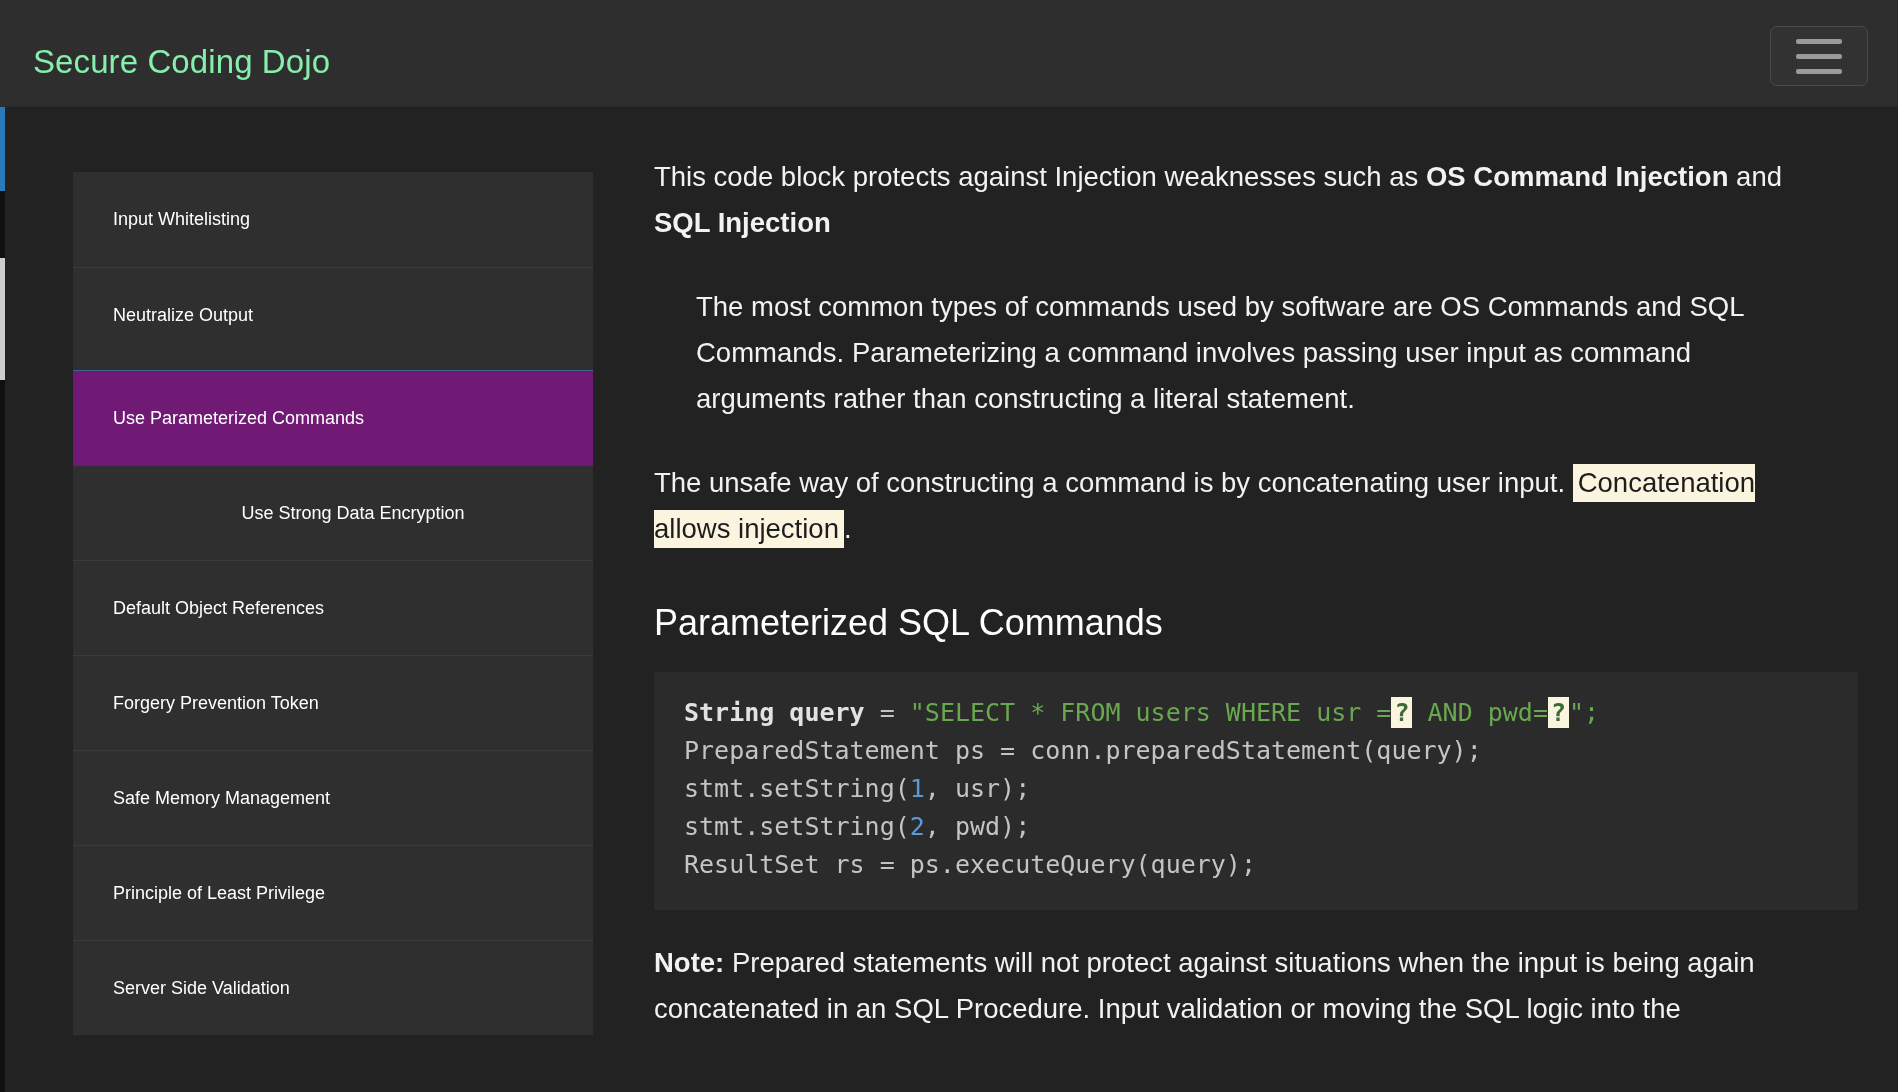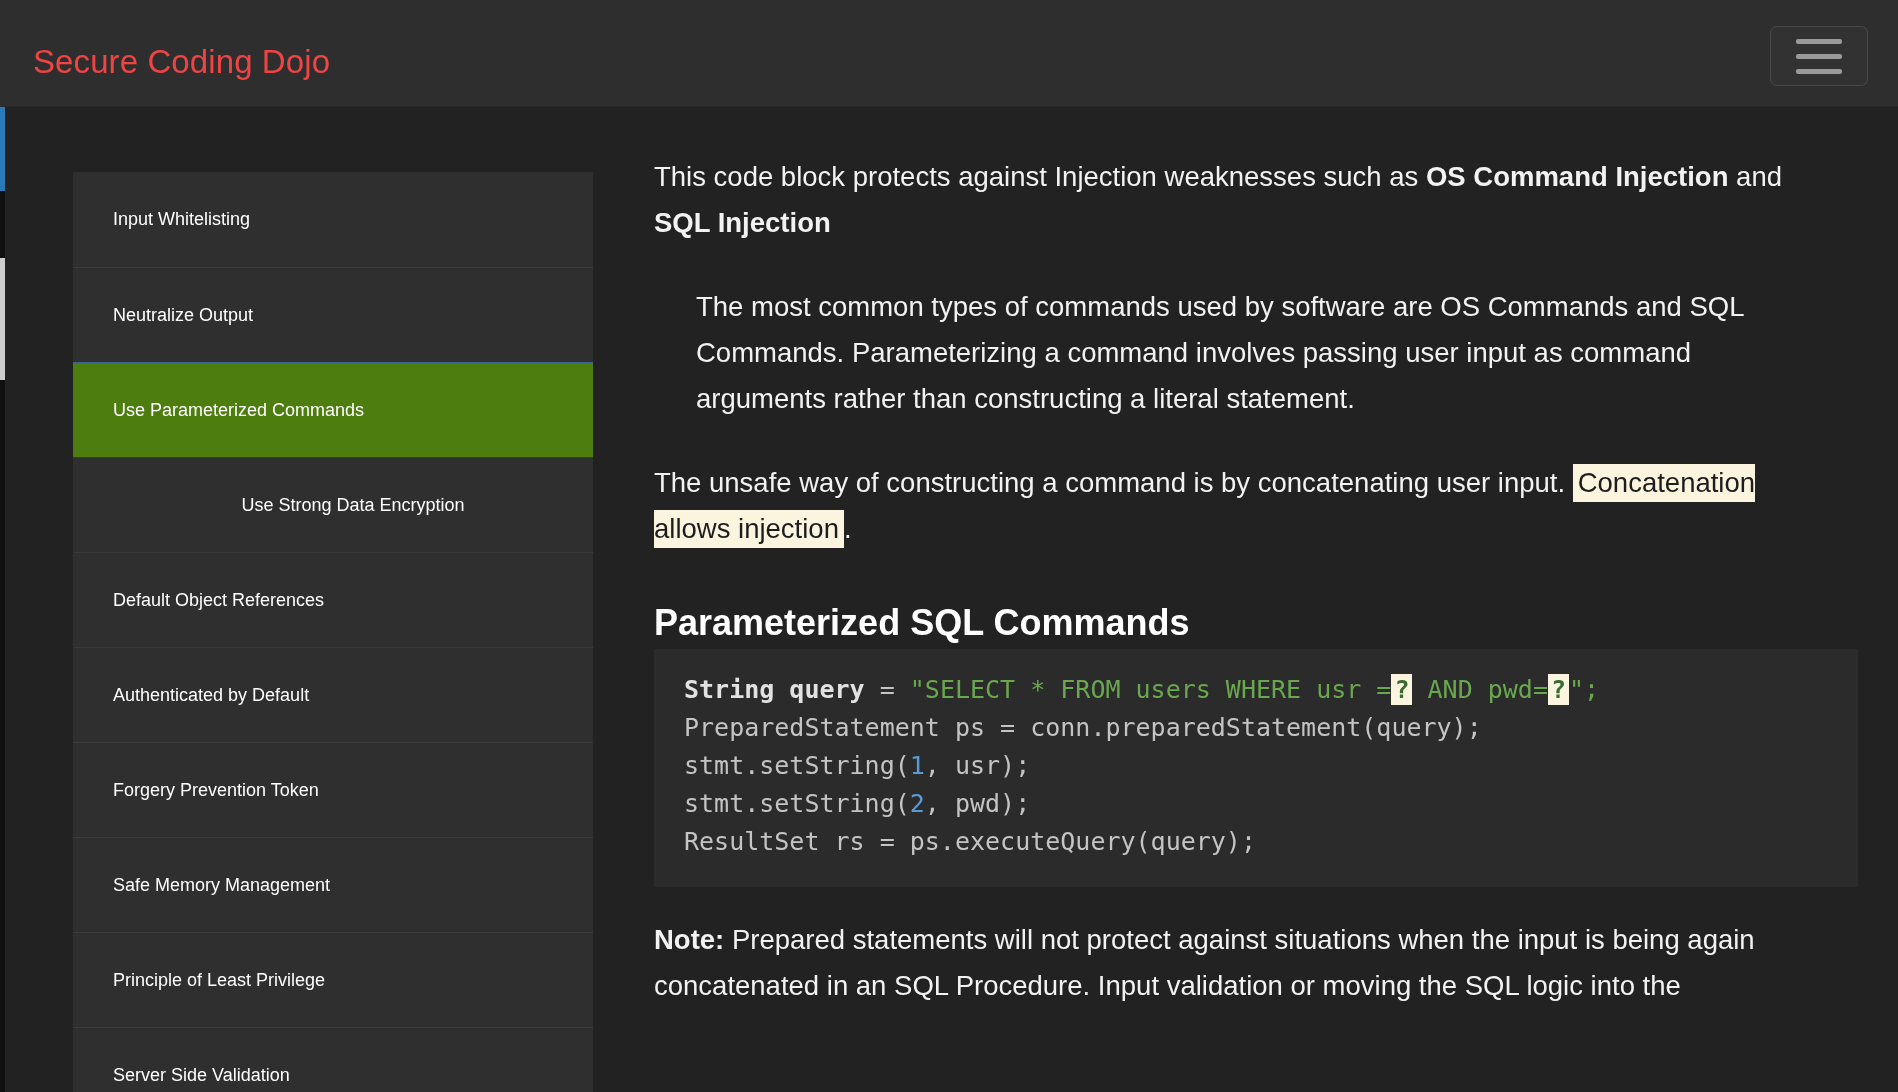--- a/index.html
+++ b/index.html
@@ -41,21 +41,21 @@
     left: 0; top: 0;
     width: 1898px; height: 107px;
     background: #2e2e2e;
     border-bottom: 1px solid #282828;
   }
   #brand-title {
     position: absolute;
     left: 33px; top: 43px;
     font-size: 33px;
     font-weight: 400;
-    color: #ef4444;
+    color: #86efac;
     letter-spacing: 0.1px;
     white-space: nowrap;
   }
   #navbar-toggle-button {
     position: absolute;
     right: 30px; top: 26px;
     width: 98px; height: 60px;
     background: #323232;
     border: 1px solid #4a4a4a;
     border-radius: 7px;
@@ -94,22 +94,23 @@
     padding-left: 40px;
     font-size: 18px;
     color: #ffffff;
     background: #2f2f2f;
     cursor: pointer;
     white-space: nowrap;
     overflow: hidden;
   }
   .nav-item + .nav-item { border-top: 1px solid #3b3b3b; }
   .nav-item.active {
-    background: #4d7c0f;
+    background: #701a75;
     border-top-color: #3a6391;
+    margin-top: 8px;
   }
   .nav-item.active + .nav-item { border-top-color: #3b3b3b; text-align: center; }
 
   
   #main-content {
     position: absolute;
     left: 654px; top: 0;
     width: 1244px; height: 985px;
     padding-right: 40px;
   }
@@ -125,24 +126,24 @@
   .para b { font-weight: 700; }
 
   .hl {
     background: #fbf4df;
     color: #1d1d1d;
     padding: 3px 5px 4px 5px;
   }
 
   #section-heading {
     font-size: 36px;
-    font-weight: 700;
+    font-weight: 400;
     color: #ffffff;
     margin-top: 50px;
-    margin-bottom: 5px;
+    margin-bottom: 28px;
   }
   #section-subtext {
     font-size: 27.5px;
     line-height: 44px;
     color: #f2f2f2;
     margin-bottom: 28px;
   }
 
   
   #code-block {
@@ -204,23 +205,20 @@
     <div class="nav-item active">
       <span>Use Parameterized Commands</span>
     </div>
     <div class="nav-item">
       <span>Use Strong Data Encryption</span>
     </div>
     <div class="nav-item">
       <span>Default Object References</span>
     </div>
     <div class="nav-item">
-      <span>Authenticated by Default</span>
-    </div>
-    <div class="nav-item">
       <span>Forgery Prevention Token</span>
     </div>
     <div class="nav-item">
       <span>Safe Memory Management</span>
     </div>
     <div class="nav-item">
       <span>Principle of Least Privilege</span>
     </div>
     <div class="nav-item">
       <span>Server Side Validation</span>

